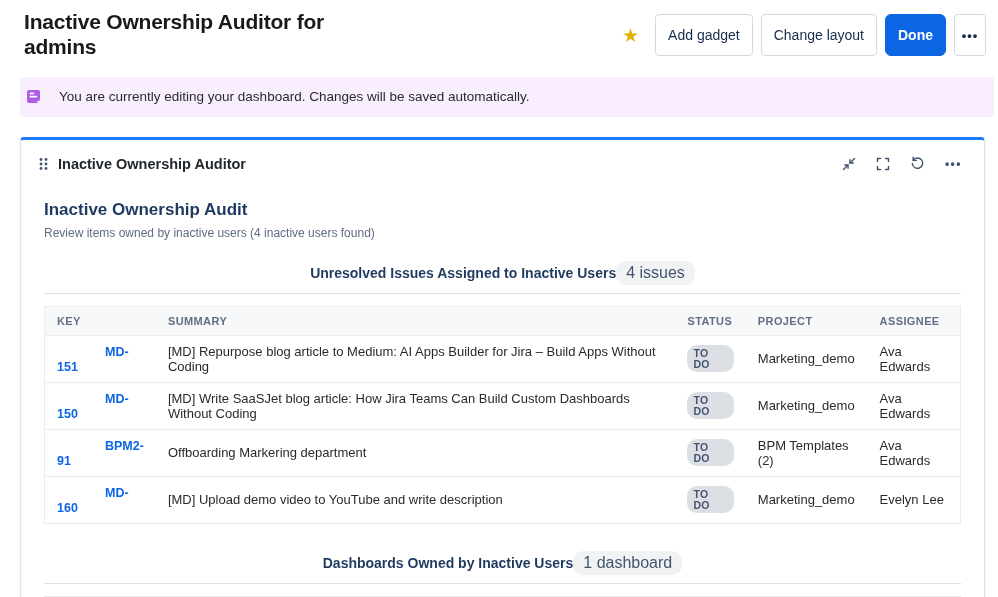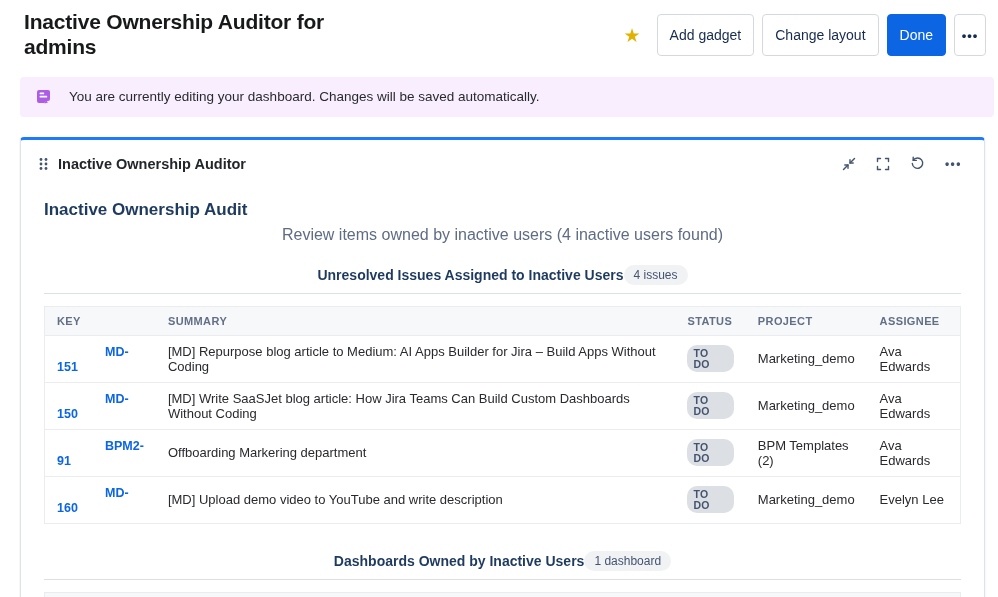--- a/index.html
+++ b/index.html
@@ -10,48 +10,48 @@
   .page-header { display:flex; justify-content:space-between; align-items:flex-start;
     padding:10px 12px 0 24px; }
   .page-title { font-size:21px; font-weight:700; color:#18191A; line-height:1.18;
     max-width:330px; letter-spacing:-0.2px; }
   .actions { display:flex; align-items:center; gap:8px; padding-top:4px; }
   .star { color:#E2B203; font-size:19px; line-height:1; margin-right:8px; cursor:pointer; }
   .btn { height:42px; padding:0 12px; background:#fff; border:1px solid #D5D9DF;
     border-radius:4px; font-size:14px; font-weight:500; color:#172B4D;
     display:inline-flex; align-items:center; justify-content:center; cursor:pointer;
     font-family:"Liberation Sans", sans-serif; white-space:nowrap; }
-  .btn-primary { background:#0C66E4; border-color:#0C66E4; color:#fff; font-weight:400; }
+  .btn-primary { background:#0C66E4; border-color:#0C66E4; color:#fff; font-weight:700;border-radius:6px; }
   .btn-icon { width:32px; padding:0; font-weight:700; letter-spacing:1px; font-size:13px; }
 
   
   .banner { margin:17px 4px 0 20px; background:#F8EEFE; border-radius:4px; height:40px;
-    display:flex; align-items:center; padding:0 15px; gap:17px; font-size:13.5px; color:#292A2E; }
+    display:flex; align-items:center; padding:0 5px; gap:17px; font-size:13.5px; color:#292A2E; }
   .banner-icon { flex:0 0 auto; display:flex; }
 
   
   .card { margin:20px 13px 0 20px; border:1px solid #DFE2E6; border-top:3px solid #1D7AFC;
     border-radius:4px; box-shadow:0 1px 2px rgba(9,30,66,0.12); background:#fff; }
   .card-header { display:flex; align-items:center; padding:14px 22px 10px 15px; }
   .drag-handle { display:flex; cursor:grab; padding:2px; }
   .card-title { font-size:14.5px; font-weight:700; color:#22272B; margin-left:7px; }
   .card-tools { margin-left:auto; display:flex; align-items:center; gap:20px; }
   .tool { color:#44546F; cursor:pointer; display:flex; align-items:center; }
   .tool svg { display:block; }
   .more-dots { font-size:12px; font-weight:700; letter-spacing:1.5px; color:#44546F; }
 
   .card-body { padding:8px 23px 26px; }
   .audit-title { font-size:17px; font-weight:700; color:#1E3A5F; margin:8px 0 6px; }
-  .audit-subtitle { font-size:16px; color:#5E6C84;text-align:center; }
+  .audit-subtitle { font-size:12px; color:#5E6C84; }
 
   .section-head { display:flex; justify-content:center; align-items:center; }
   .section-head.first { margin-top:21px; }
   .section-head.second { margin-top:27px; }
   .section-title { font-size:14px; font-weight:700; color:#1E3A5F; }
-  .count-badge { background:#F1F2F4; border-radius:10px; padding:3px 10px; font-size:12px;
+  .count-badge { background:#F1F2F4; border-radius:10px; padding:3px 10px; font-size:16px;
     color:#44546F; }
   .section-rule { border:none; border-top:1px solid #DCDFE4; margin-top:8px; }
 
   table { width:100%; border-collapse:collapse; margin-top:12px; font-size:13px;
     border:1px solid #EBECF0; }
   thead th { background:#F7F8F9; text-align:left; font-size:11px; color:#626F86;
     font-weight:600; padding:8px 12px; letter-spacing:0.4px; border-bottom:1px solid #EBECF0; }
   tbody td { padding:8px 12px; border-bottom:1px solid #EBECF0; color:#292A2E;
     background:#fff; }
   .key-link, .view-link { color:#0C66E4; text-decoration:none; font-weight:600; font-size:12.5px; cursor:pointer;padding-left:48px; }

